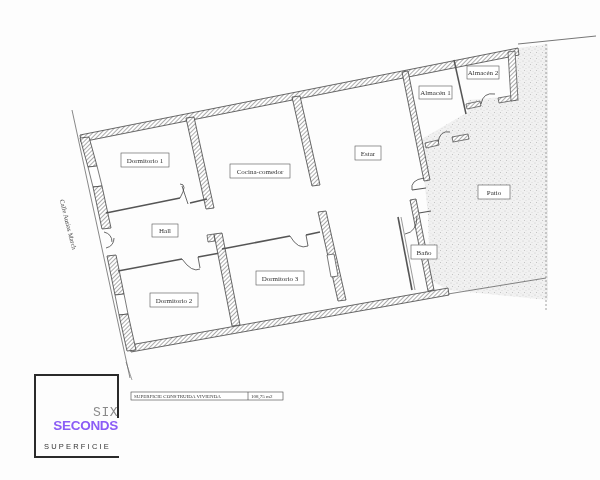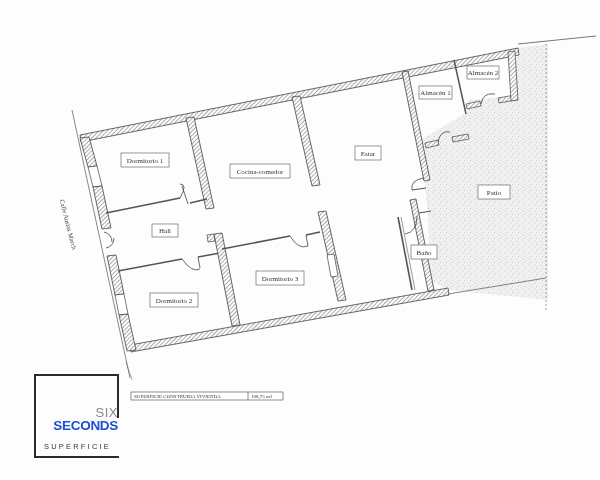--- a/index.html
+++ b/index.html
@@ -54,35 +54,35 @@
       left: 117px;
       top: 374px;
       width: 2px;
       height: 44px;
       background: #2a2a2a;
     }
     .logo-six {
       position: absolute;
       right: 482px;
       top: 406px;
-      font-family: Liberation Sans, sans-serif;
+      font-family: Liberation Mono, monospace;
       font-size: 13px;
       color: #8a8a8a;
       letter-spacing: 0.5px;
       text-align: left;
       line-height: 1;
     }
     .logo-seconds {
       position: absolute;
       right: 482px;
       top: 419px;
       font-family: "Liberation Sans", "DejaVu Sans", sans-serif;
       font-size: 13.5px;
       font-weight: bold;
-      color: #1d4ed8;
+      color: #8b5cf6;
       letter-spacing: -0.3px;
       line-height: 1;
     }
     .logo-properties {
       position: absolute;
       left: 44px;
       top: 443px;
       font-family: "Liberation Sans", "DejaVu Sans", sans-serif;
       font-size: 7.5px;
       color: #333;

